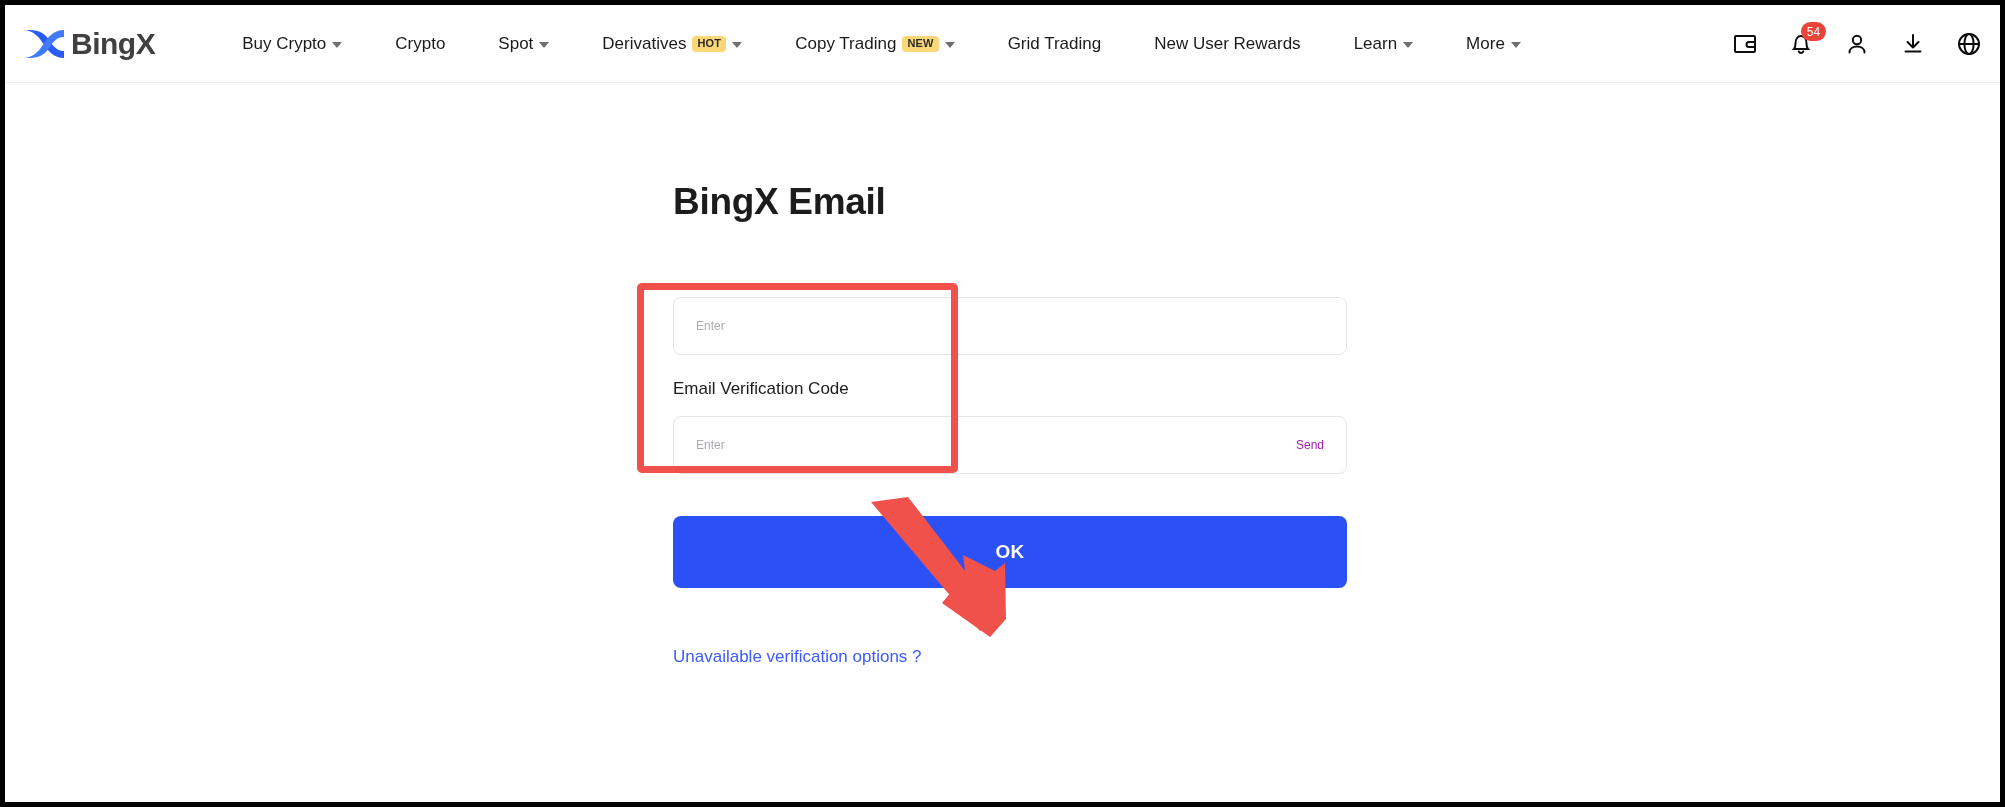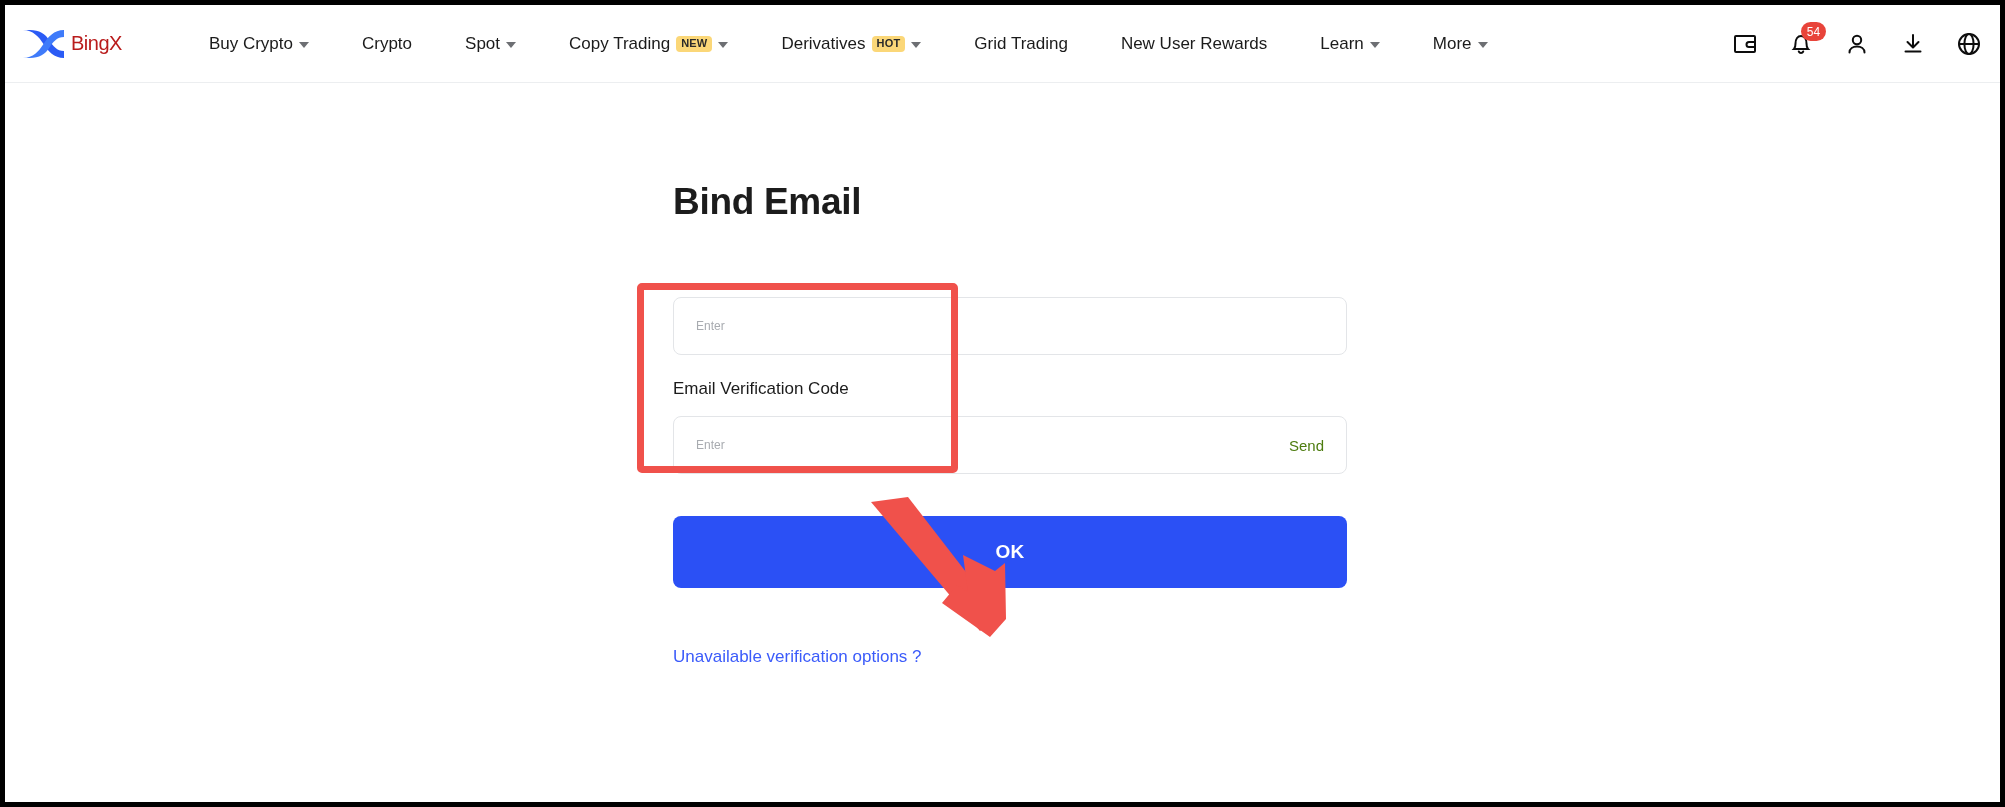--- a/index.html
+++ b/index.html
@@ -39,23 +39,23 @@
     align-items: center;
     margin-left: 16px;
     gap: 5px;
   }
   #logo-mark {
     width: 45px;
     height: 34px;
     flex: none;
   }
   #logo-text {
-    font-size: 20px;
-    font-weight: 400;
-    color: #b91c1c;
+    font-size: 30px;
+    font-weight: 700;
+    color: #404040;
     letter-spacing: -0.5px;
   }
 
   #nav {
     display: flex;
     align-items: center;
     margin-left: 51px;
     gap: 0px;
   }
   .nav-item {
@@ -172,22 +172,22 @@
     background: transparent;
     font-family: "Liberation Sans", sans-serif;
     font-size: 12px;
     color: #1b1b1b;
     width: 100%;
     height: 100%;
   }
   .text-input input::placeholder { color: #a8abb0; }
 
   #send-link {
-    font-size: 15px;
-    color: #4d7c0f;
+    font-size: 12px;
+    color: #a21caf;
     cursor: pointer;
     white-space: nowrap;
     margin-left: 10px;
   }
 
   #ok-button {
     width: 674px;
     height: 72px;
     background: #2B50F5;
     border: none;
@@ -249,27 +249,27 @@
         <span class="caret"></span>
       </div>
       <div class="nav-item">
         <span class="nav-label">Crypto</span>
       </div>
       <div class="nav-item">
         <span class="nav-label">Spot</span>
         <span class="caret"></span>
       </div>
       <div class="nav-item">
+        <span class="nav-label">Derivatives</span>
+        <span class="badge-tag">HOT</span>
+        <span class="caret"></span>
+      </div>
+      <div class="nav-item">
         <span class="nav-label">Copy Trading</span>
         <span class="badge-tag">NEW</span>
-        <span class="caret"></span>
-      </div>
-      <div class="nav-item">
-        <span class="nav-label">Derivatives</span>
-        <span class="badge-tag">HOT</span>
         <span class="caret"></span>
       </div>
       <div class="nav-item">
         <span class="nav-label">Grid Trading</span>
       </div>
       <div class="nav-item">
         <span class="nav-label">New User Rewards</span>
       </div>
       <div class="nav-item">
         <span class="nav-label">Learn</span>
@@ -321,21 +321,21 @@
         </svg>
       </div>
 
     </div>
   </div>
 
   <div id="main">
 
     <div id="form-col">
 
-      <div id="page-title">Bind Email</div>
+      <div id="page-title">BingX Email</div>
 
       <div style="height:58px"></div>
 
       <div>
         <div style="height:19px"></div>
         <div class="text-input">
           <input type="text" placeholder="Enter" style="">
         </div>
       </div>
 

